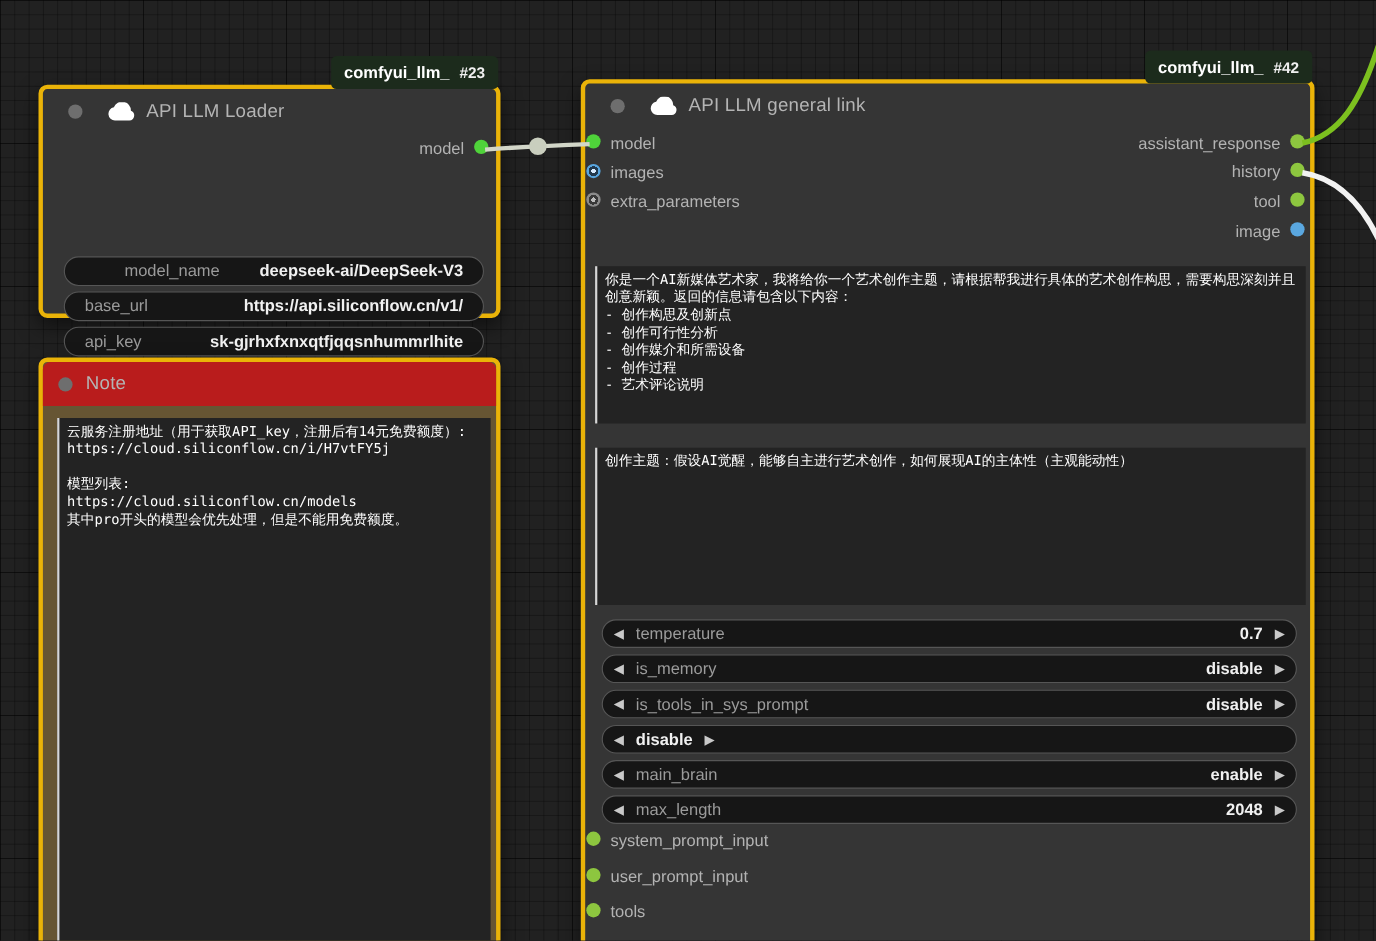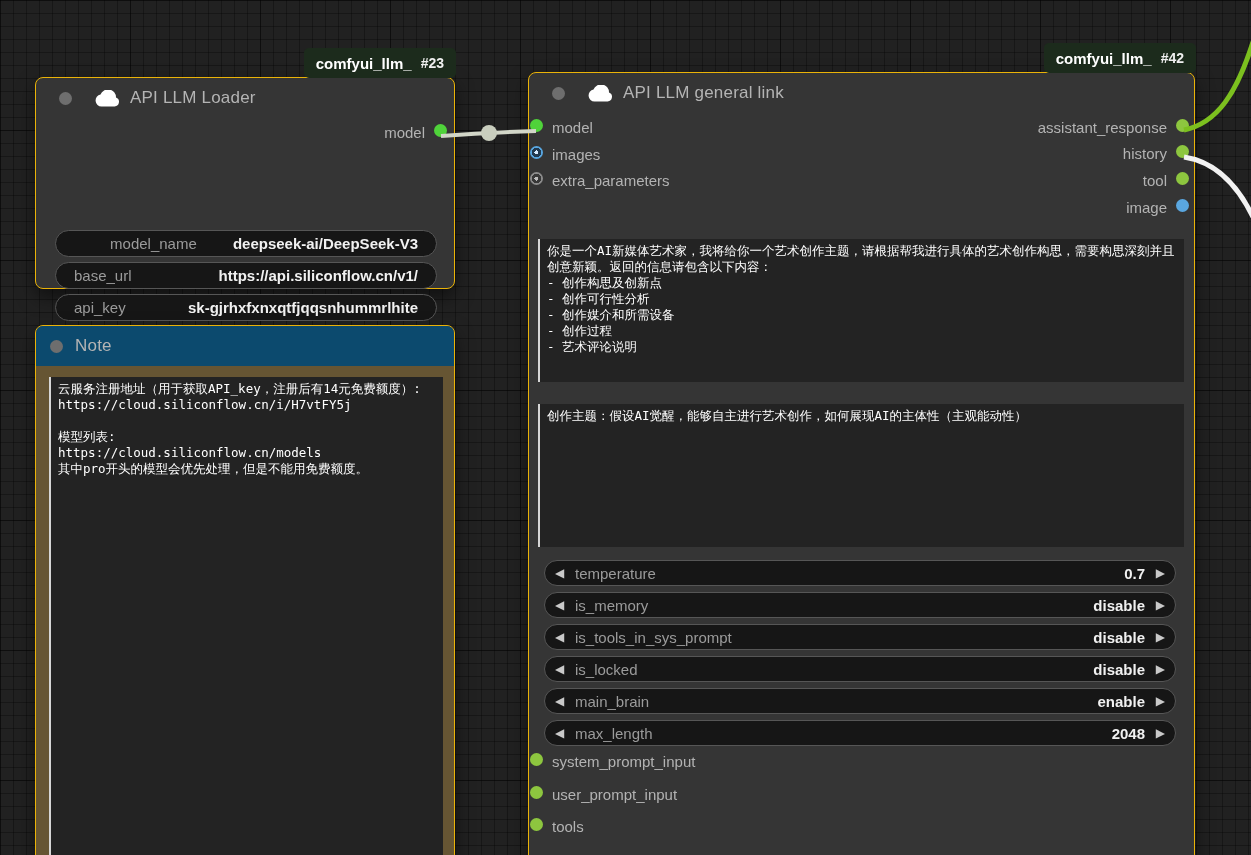--- a/index.html
+++ b/index.html
@@ -11,21 +11,21 @@
       linear-gradient(rgba(0,0,0,0.38) 1px, transparent 1px),
       linear-gradient(90deg, rgba(0,0,0,0.38) 1px, transparent 1px),
       linear-gradient(rgba(0,0,0,0.30) 1px, transparent 1px),
       linear-gradient(90deg, rgba(0,0,0,0.30) 1px, transparent 1px);
     background-size:130px 130px, 130px 130px, 13px 13px, 13px 13px;
     position:relative;
   }
   .node {
     position:absolute;
     background:#353535;
-    border:1px solid #eab308;
+    border:4px solid #eab308;
     border-radius:8px;
     box-shadow:0 8px 18px rgba(0,0,0,0.5);
     z-index:10;
   }
   .node-header { height:40px; display:flex; align-items:center; padding:0 23px; gap:10px; }
   .collapse-dot { width:13px; height:13px; border-radius:50%; background:#6e6e6e; flex:0 0 auto; }
   .cloud-icon { width:26px; height:17px; margin-left:12px; flex:0 0 auto; }
   .node-title { color:#b4b4b4; font-size:17px; letter-spacing:0.2px; white-space:nowrap; }
   .badge {
     position:absolute; top:-30px; right:-2px; height:30px;
@@ -66,21 +66,21 @@
     position:absolute; background:#232323; color:#ffffff;
     font-family:"DejaVu Sans Mono", monospace;
     font-size:12.5px; line-height:1.28;
     border:none; border-left:2px solid #d6d6d6;
     padding:4px 7px; resize:none; outline:none;
     overflow:hidden; white-space:pre-wrap; word-break:break-all;
   }
 
   
   .note-node { background:#665533; }
-  .note-header { background:#0c4a6e; border-radius:7px 7px 0 0; height:40px; display:flex; align-items:center; padding:0 14px; gap:12px; }
+  .note-header { background:#b91c1c; border-radius:7px 7px 0 0; height:40px; display:flex; align-items:center; padding:0 14px; gap:12px; }
 
   svg.links { position:absolute; left:0; top:0; z-index:30; pointer-events:none; }
 </style>
 </head>
 <body>
 
 <div class="node" style="left:35px; top:77px; width:420px; height:212px;">
   <div class="badge">
     <span class="badge-name">comfyui_llm_</span>
     <span class="badge-id">#23</span>
@@ -194,21 +194,20 @@
     <span class="arrow right">▶</span>
   </div>
   <div class="pill" style="left:15px; top:551px; width:632px; height:26px;">
     <span class="arrow left">◀</span>
     <span class="w-label">is_tools_in_sys_prompt</span>
     <span class="w-value">disable</span>
     <span class="arrow right">▶</span>
   </div>
   <div class="pill" style="left:15px; top:583px; width:632px; height:26px;">
     <span class="arrow left">◀</span>
-    <span class="w-label">is_locked</span>
     <span class="w-value">disable</span>
     <span class="arrow right">▶</span>
   </div>
   <div class="pill" style="left:15px; top:615px; width:632px; height:26px;">
     <span class="arrow left">◀</span>
     <span class="w-label">main_brain</span>
     <span class="w-value">enable</span>
     <span class="arrow right">▶</span>
   </div>
   <div class="pill" style="left:15px; top:647px; width:632px; height:26px;">

